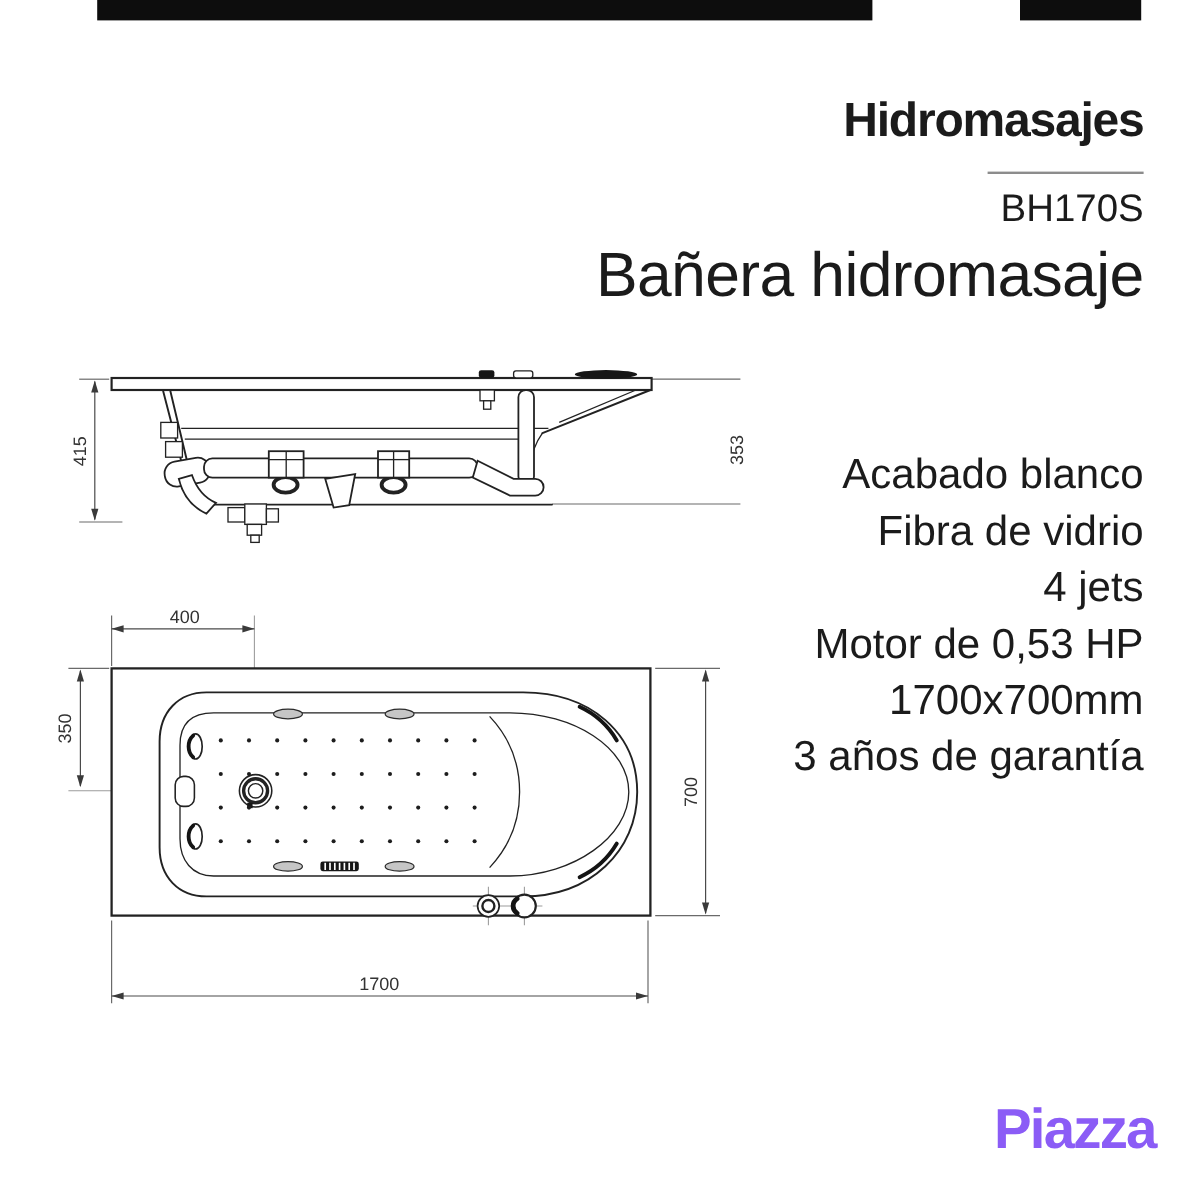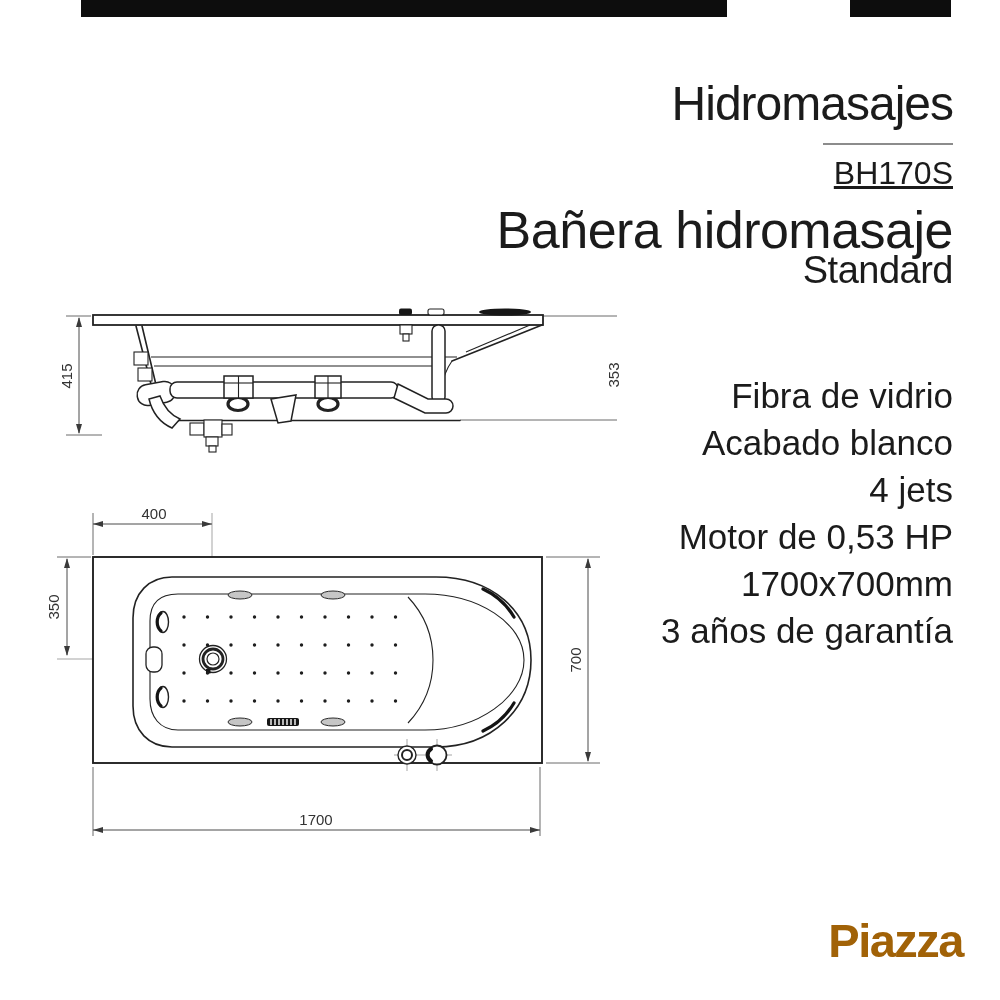--- a/index.html
+++ b/index.html
@@ -2,29 +2,29 @@
 <html><head>
 <meta charset="utf-8">
 <style>
   html,body{margin:0;padding:0;background:#fff;}
   #page{position:relative;width:1000px;height:1000px;background:#fff;overflow:hidden;
         font-family:"Liberation Sans",sans-serif;color:#1b1b1b;}
   .bar{position:absolute;top:0;height:17px;background:#0d0d0d;}
   #bar-wide{left:81px;width:646px;}
   #bar-small{left:850px;width:101px;}
   .rtext{position:absolute;right:47px;text-align:right;white-space:nowrap;color:#1b1b1b;}
-  #title{top:80px;font-size:48px;font-weight:400;letter-spacing:-1px;line-height:1;}
+  #title{top:80px;font-size:40px;font-weight:700;letter-spacing:-1px;line-height:1;}
   #divider{position:absolute;top:143px;right:47px;width:130px;height:2px;background:#8c8c8c;}
-  #model{top:157px;font-size:32px;line-height:1;text-decoration:underline;}
+  #model{top:157px;font-size:32px;line-height:1;}
   #sub1{top:204px;font-size:52px;line-height:1;letter-spacing:-0.5px;}
   #sub2{top:251px;font-size:38px;line-height:1;letter-spacing:-0.5px;}
   #specs{top:372px;font-size:35px;}
   #specs .spec{line-height:47px;}
   #logo{position:absolute;right:37px;top:913px;font-size:47px;font-weight:bold;
-        letter-spacing:-1.5px;color:#a16207;}
+        letter-spacing:-1.5px;color:#8b5cf6;}
   svg{position:absolute;overflow:visible;}
   #side-view{left:50px;top:300px;}
   #top-view{left:40px;top:498px;}
   .ln{stroke:#222;stroke-width:1.6;fill:none;stroke-linecap:round;}
   .thin{stroke:#222;stroke-width:1.1;fill:none;}
   .wfill{fill:#fff;stroke:#222;stroke-width:1.5;}
   .wthin{fill:#fff;stroke:#222;stroke-width:1.1;}
   .dim{stroke:#4a4a4a;stroke-width:1;fill:none;}
   .ext{stroke:#6a6a6a;stroke-width:1;fill:none;}
   .cl{stroke:#9b9b9b;stroke-width:0.9;fill:none;}
@@ -40,25 +40,24 @@
 
 <div id="page">
 
   <div id="bar-wide" class="bar"></div>
   <div id="bar-small" class="bar"></div>
 
   <div id="title" class="rtext">Hidromasajes</div>
   <div id="divider"></div>
   <div id="model" class="rtext">BH170S</div>
   <div id="sub1" class="rtext">Bañera hidromasaje</div>
-  <div id="sub2" class="rtext">Standard</div>
 
   <div id="specs" class="rtext">
+    <div class="spec">Acabado blanco</div>
     <div class="spec">Fibra de vidrio</div>
-    <div class="spec">Acabado blanco</div>
     <div class="spec">4 jets</div>
     <div class="spec">Motor de 0,53 HP</div>
     <div class="spec">1700x700mm</div>
     <div class="spec">3 años de garantía</div>
   </div>
 
   <svg id="side-view" width="580" height="155" viewBox="50 300 580 155">
 
     <g>
       <line class="ext" x1="66" y1="316" x2="91" y2="316"></line>

